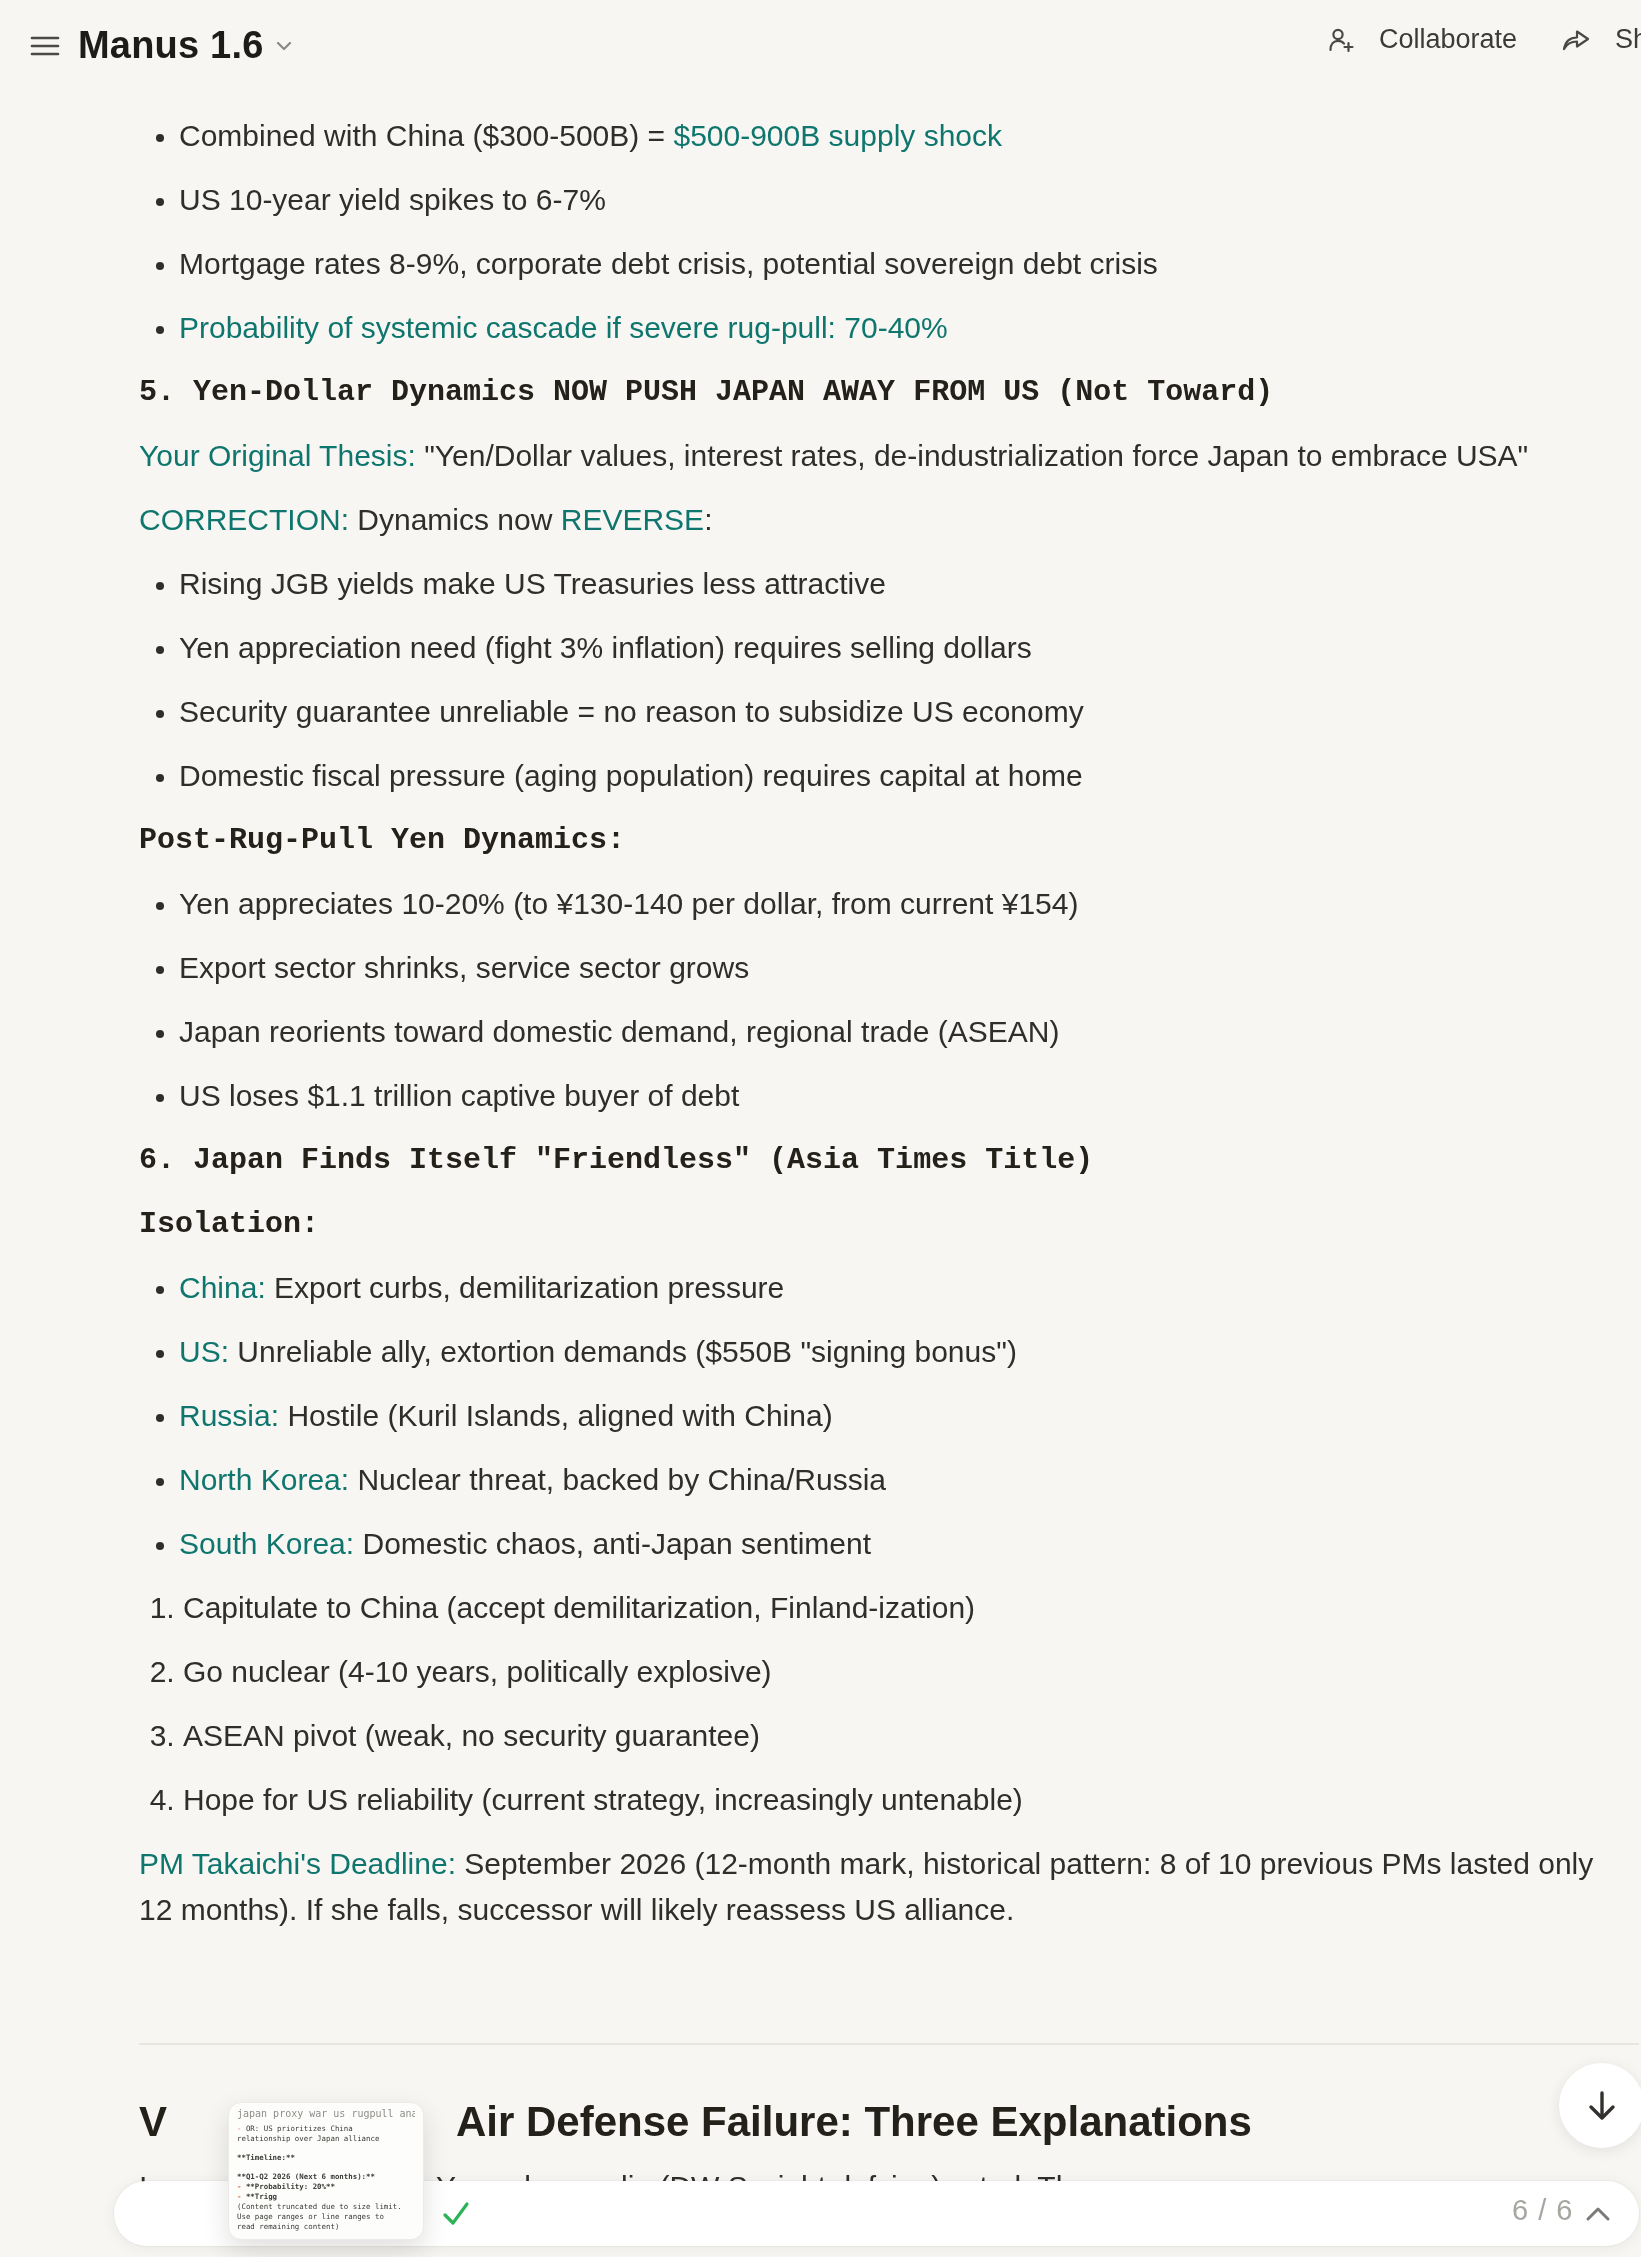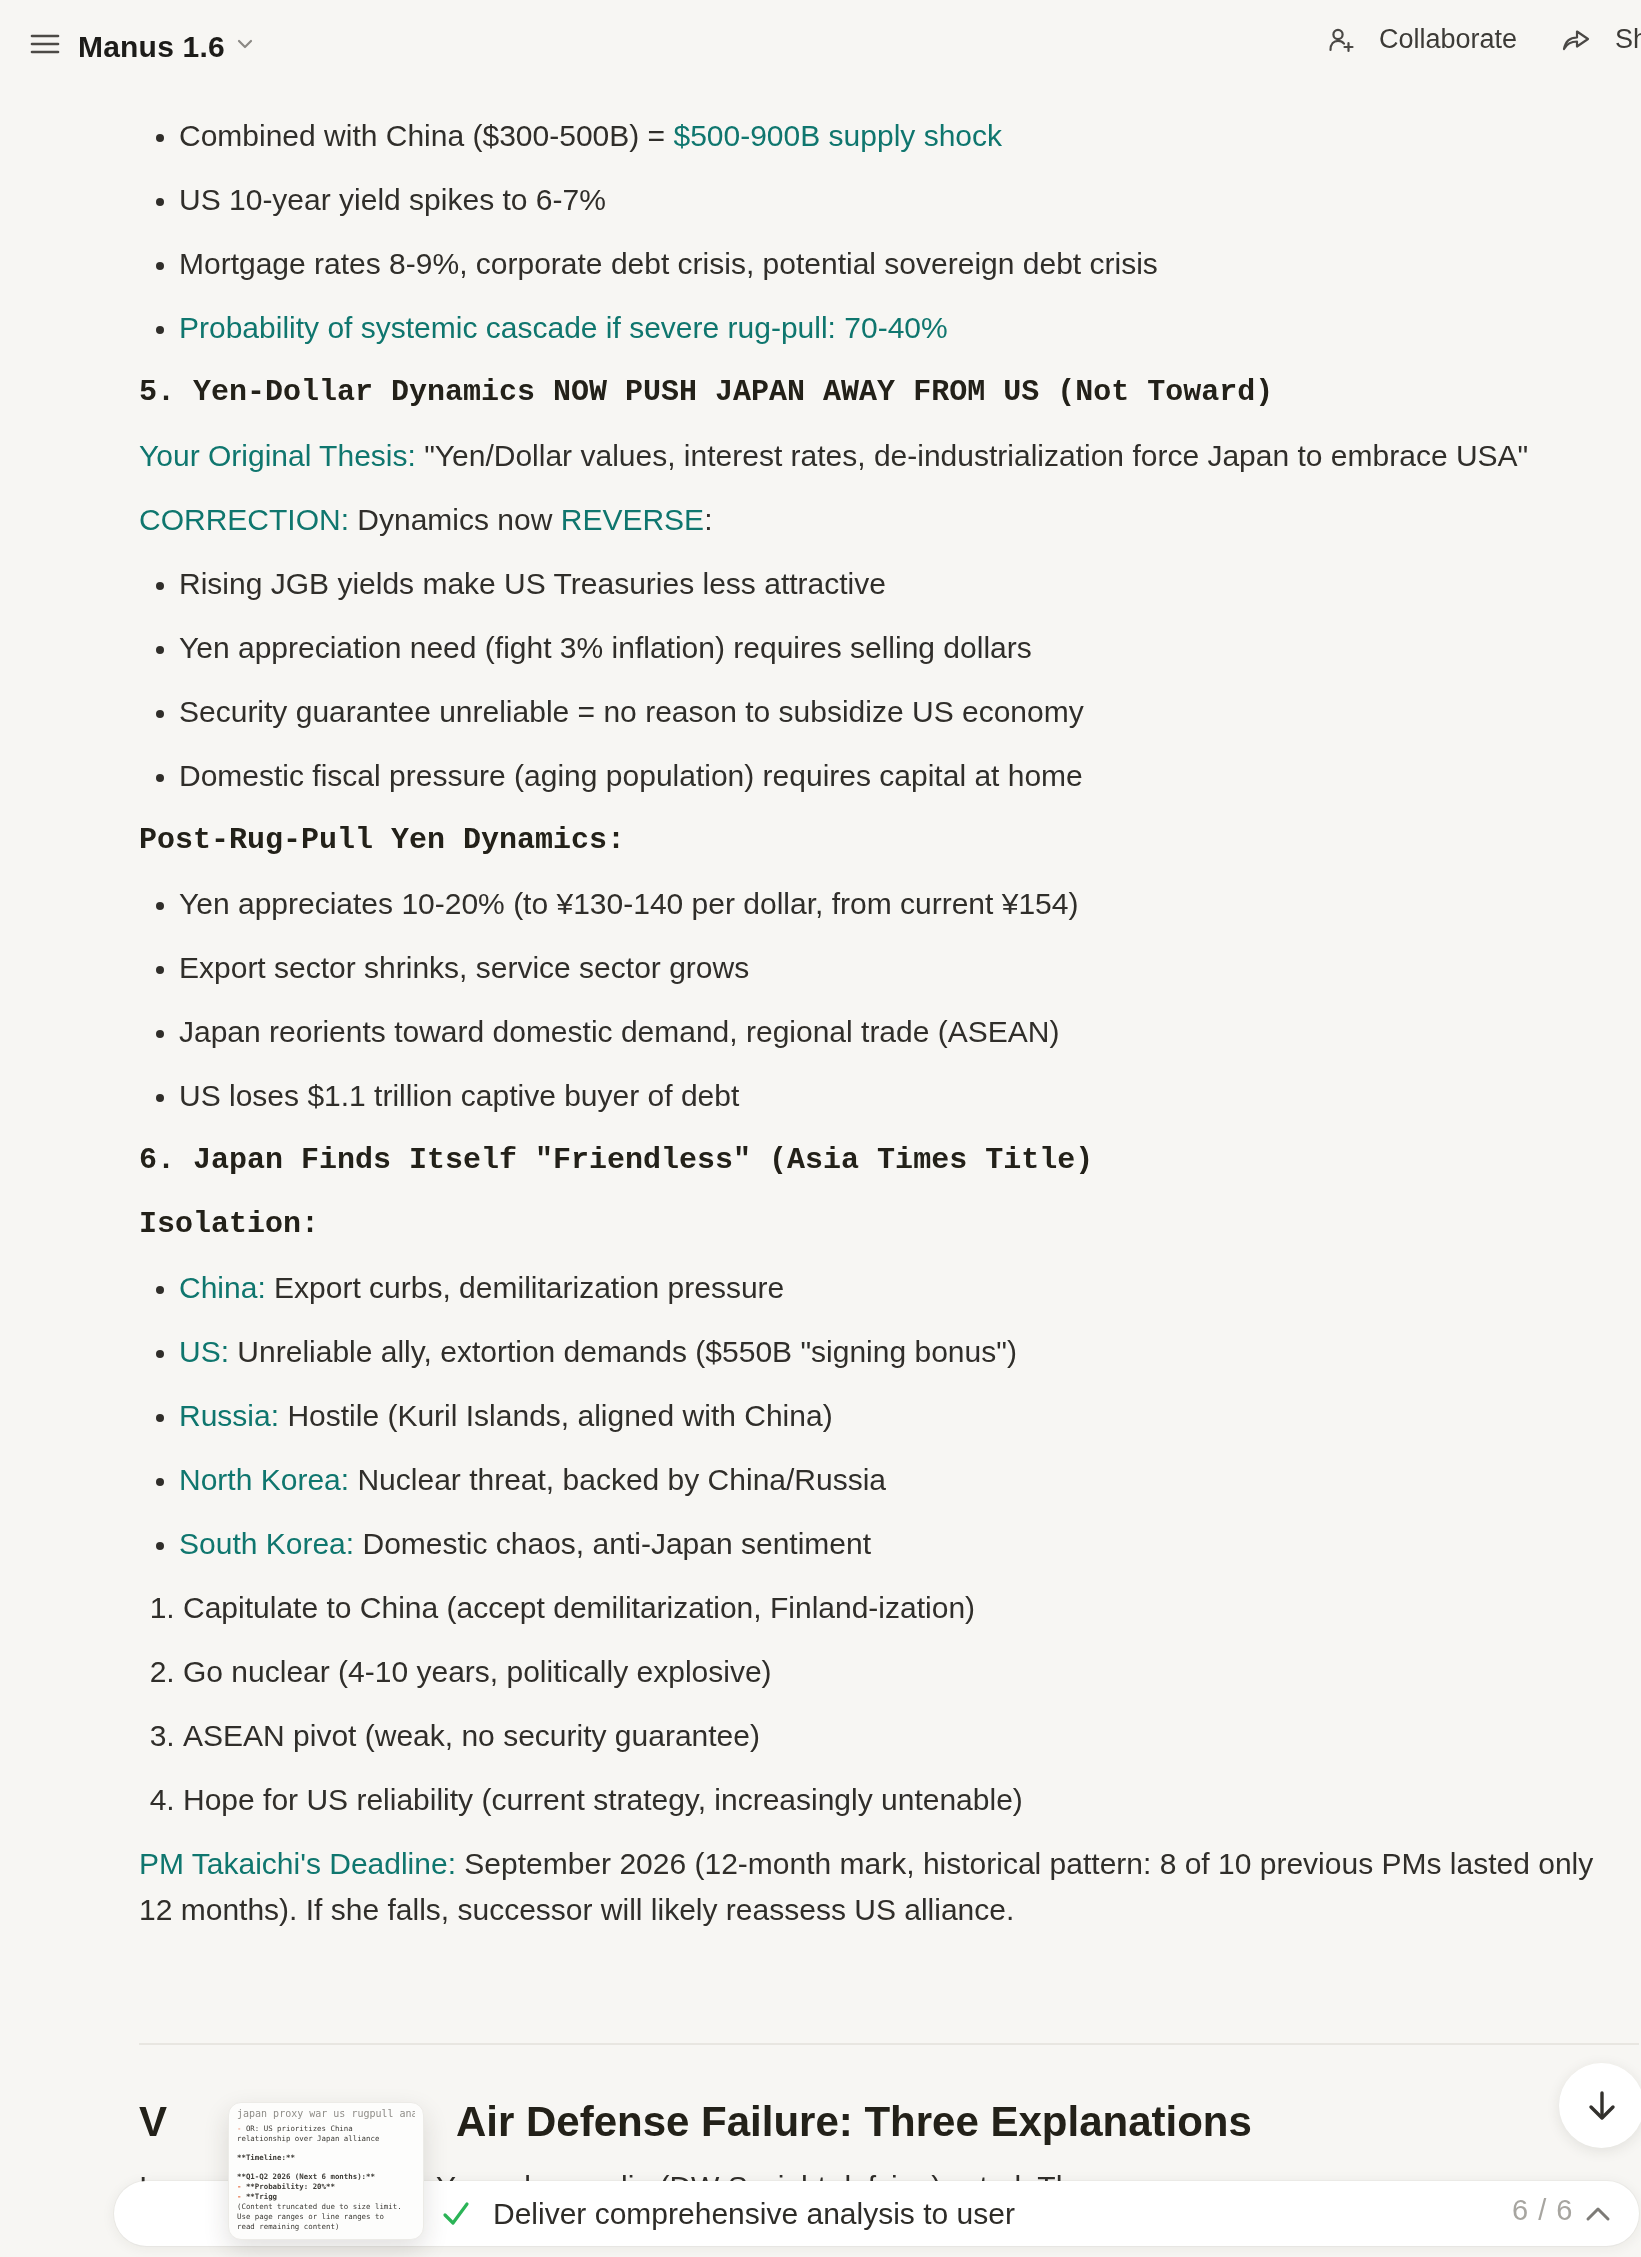--- a/index.html
+++ b/index.html
@@ -6,21 +6,21 @@
   .canvas{
     position:relative;width:1641px;height:2257px;
     background:#f7f6f3;overflow:hidden;
     font-family:"Liberation Sans",sans-serif;color:#302e2a;
   }
   
   .topbar{position:absolute;left:0;top:0;width:100%;height:83px;}
   .tb-left{position:absolute;left:30px;top:24px;display:flex;align-items:center;gap:18px;}
   .menu-btn{width:30px;height:26px;display:flex;align-items:center;cursor:pointer;}
   .app-title{display:flex;align-items:center;gap:12px;cursor:pointer;}
-  .app-title .t{font-size:30px;font-weight:700;color:#1d1c19;letter-spacing:0.2px;margin-top:6px;}
+  .app-title .t{font-size:38px;font-weight:700;color:#1d1c19;letter-spacing:0.2px;}
   .tb-right{position:absolute;left:1327px;top:24px;display:flex;align-items:center;gap:44px;white-space:nowrap;}
   .tb-btn{display:flex;align-items:center;gap:24px;font-size:27px;color:#3d3b37;cursor:pointer;}
   
   .doc{position:absolute;left:139px;top:95px;width:1495px;font-size:30px;line-height:46px;}
   .doc > *{margin:18px 0;}
   .doc p,.doc h3{margin:18px 0;}
   .doc h3{font-size:30px;line-height:46px;font-weight:700;color:#232119;font-family:Liberation Mono, monospace;}
   .doc strong{font-weight:400;color:#0f766e;}
   .doc ul{padding:0 0 0 40px;list-style:disc;}
   .doc ol{padding:0 0 0 44px;list-style:decimal;}
@@ -185,21 +185,20 @@
         <line x1="20" y1="7" x2="20" y2="31"></line>
         <polyline points="9,21 20,32 31,21"></polyline>
       </g>
     </svg>
   </div>
 
   <div class="statusbar">
     <svg class="sb-check" width="30" height="30" viewBox="0 0 30 30">
       <polyline points="4,16 12,24 26,5" fill="none" stroke="#2bb457" stroke-width="3.2" stroke-linecap="round" stroke-linejoin="round"></polyline>
     </svg>
-    <div class="sb-task">Deliver comprehensive analysis to user</div>
     <div class="sb-counter">6 / 6</div>
     <svg class="sb-chevron" width="26" height="20" viewBox="0 0 26 20">
       <polyline points="3,15 13,5 23,15" fill="none" stroke="#7d7b77" stroke-width="3" stroke-linecap="round" stroke-linejoin="round"></polyline>
     </svg>
   </div>
 
   <div class="attach">
     <div class="fname">japan_proxy_war_us_rugpull_analy...</div>
     <div class="flines">
       <div class="tline"><span class="dash">-</span><span> OR: US prioritizes China</span></div>

